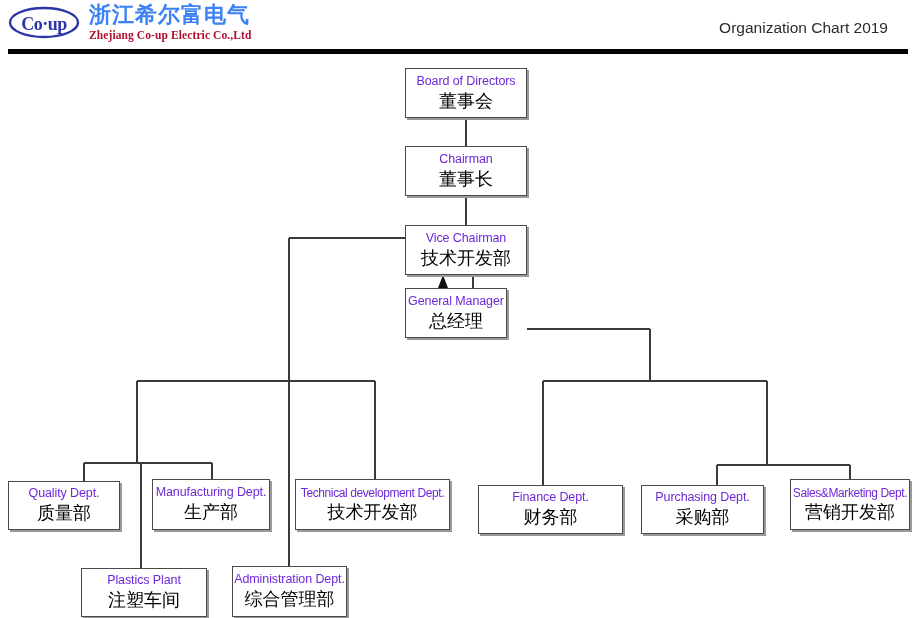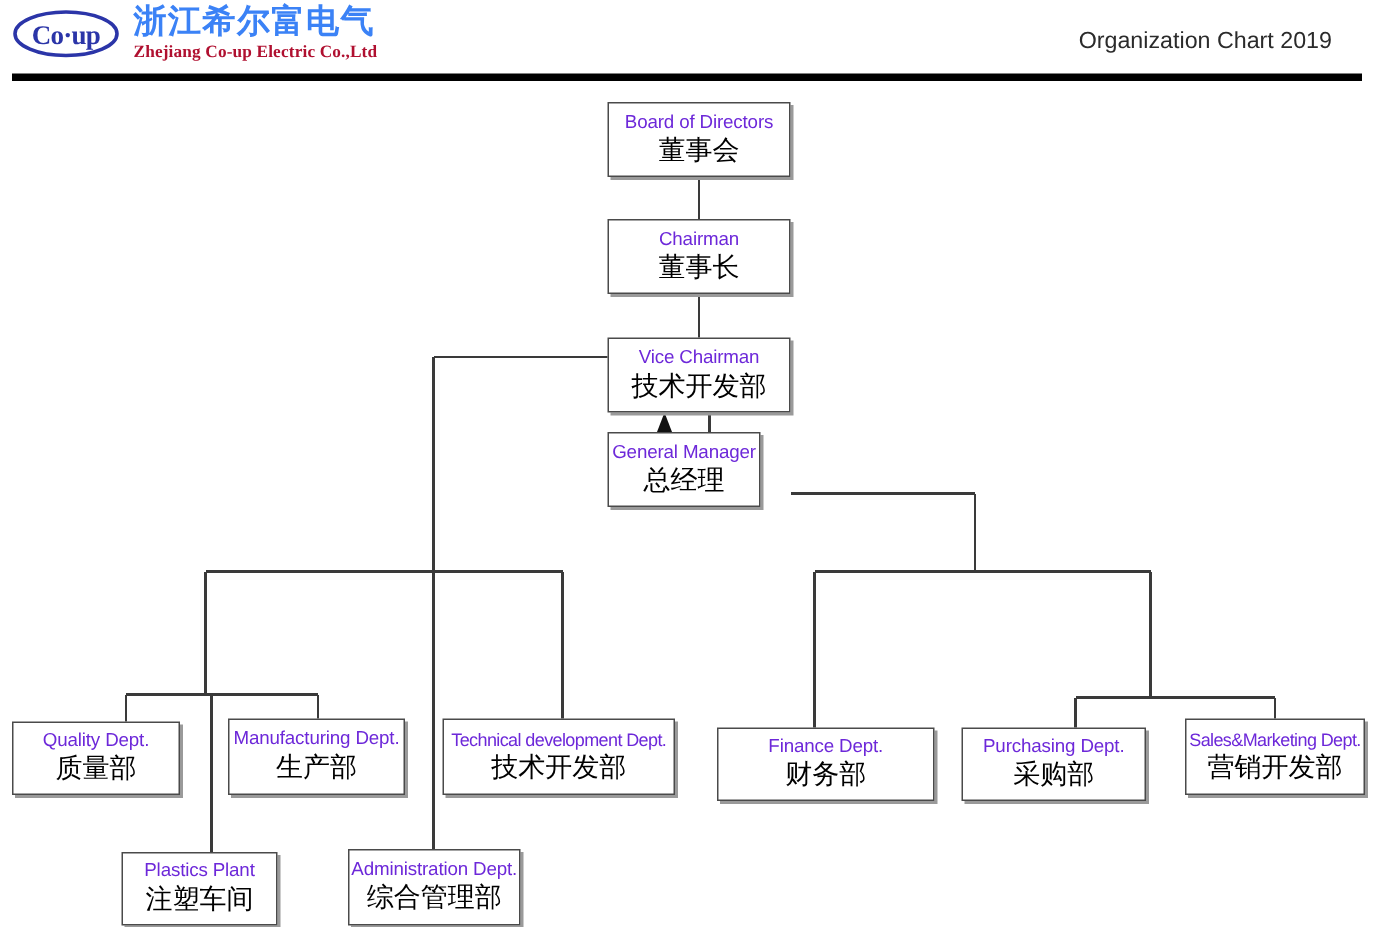--- a/index.html
+++ b/index.html
@@ -238,21 +238,21 @@
     <div class="node" style="left:641px; top:485px; width:123px; height:49px;">
       <div class="en">Purchasing Dept.</div>
       <div class="cn">采购部</div>
     </div>
 
     <div class="node tight" style="left:790px; top:479px; width:120px; height:51px;">
       <div class="en">Sales&amp;Marketing Dept.</div>
       <div class="cn">营销开发部</div>
     </div>
 
-    <div class="node" style="left:81px; top:568px; width:104px; height:49px;align-items:center;">
+    <div class="node" style="left:81px; top:568px; width:126px; height:49px;align-items:center;">
       <div class="en">Plastics Plant</div>
       <div class="cn">注塑车间</div>
     </div>
 
     <div class="node" style="left:232px; top:566px; width:115px; height:51px;">
       <div class="en">Administration Dept.</div>
       <div class="cn">综合管理部</div>
     </div>
 
   </div>

